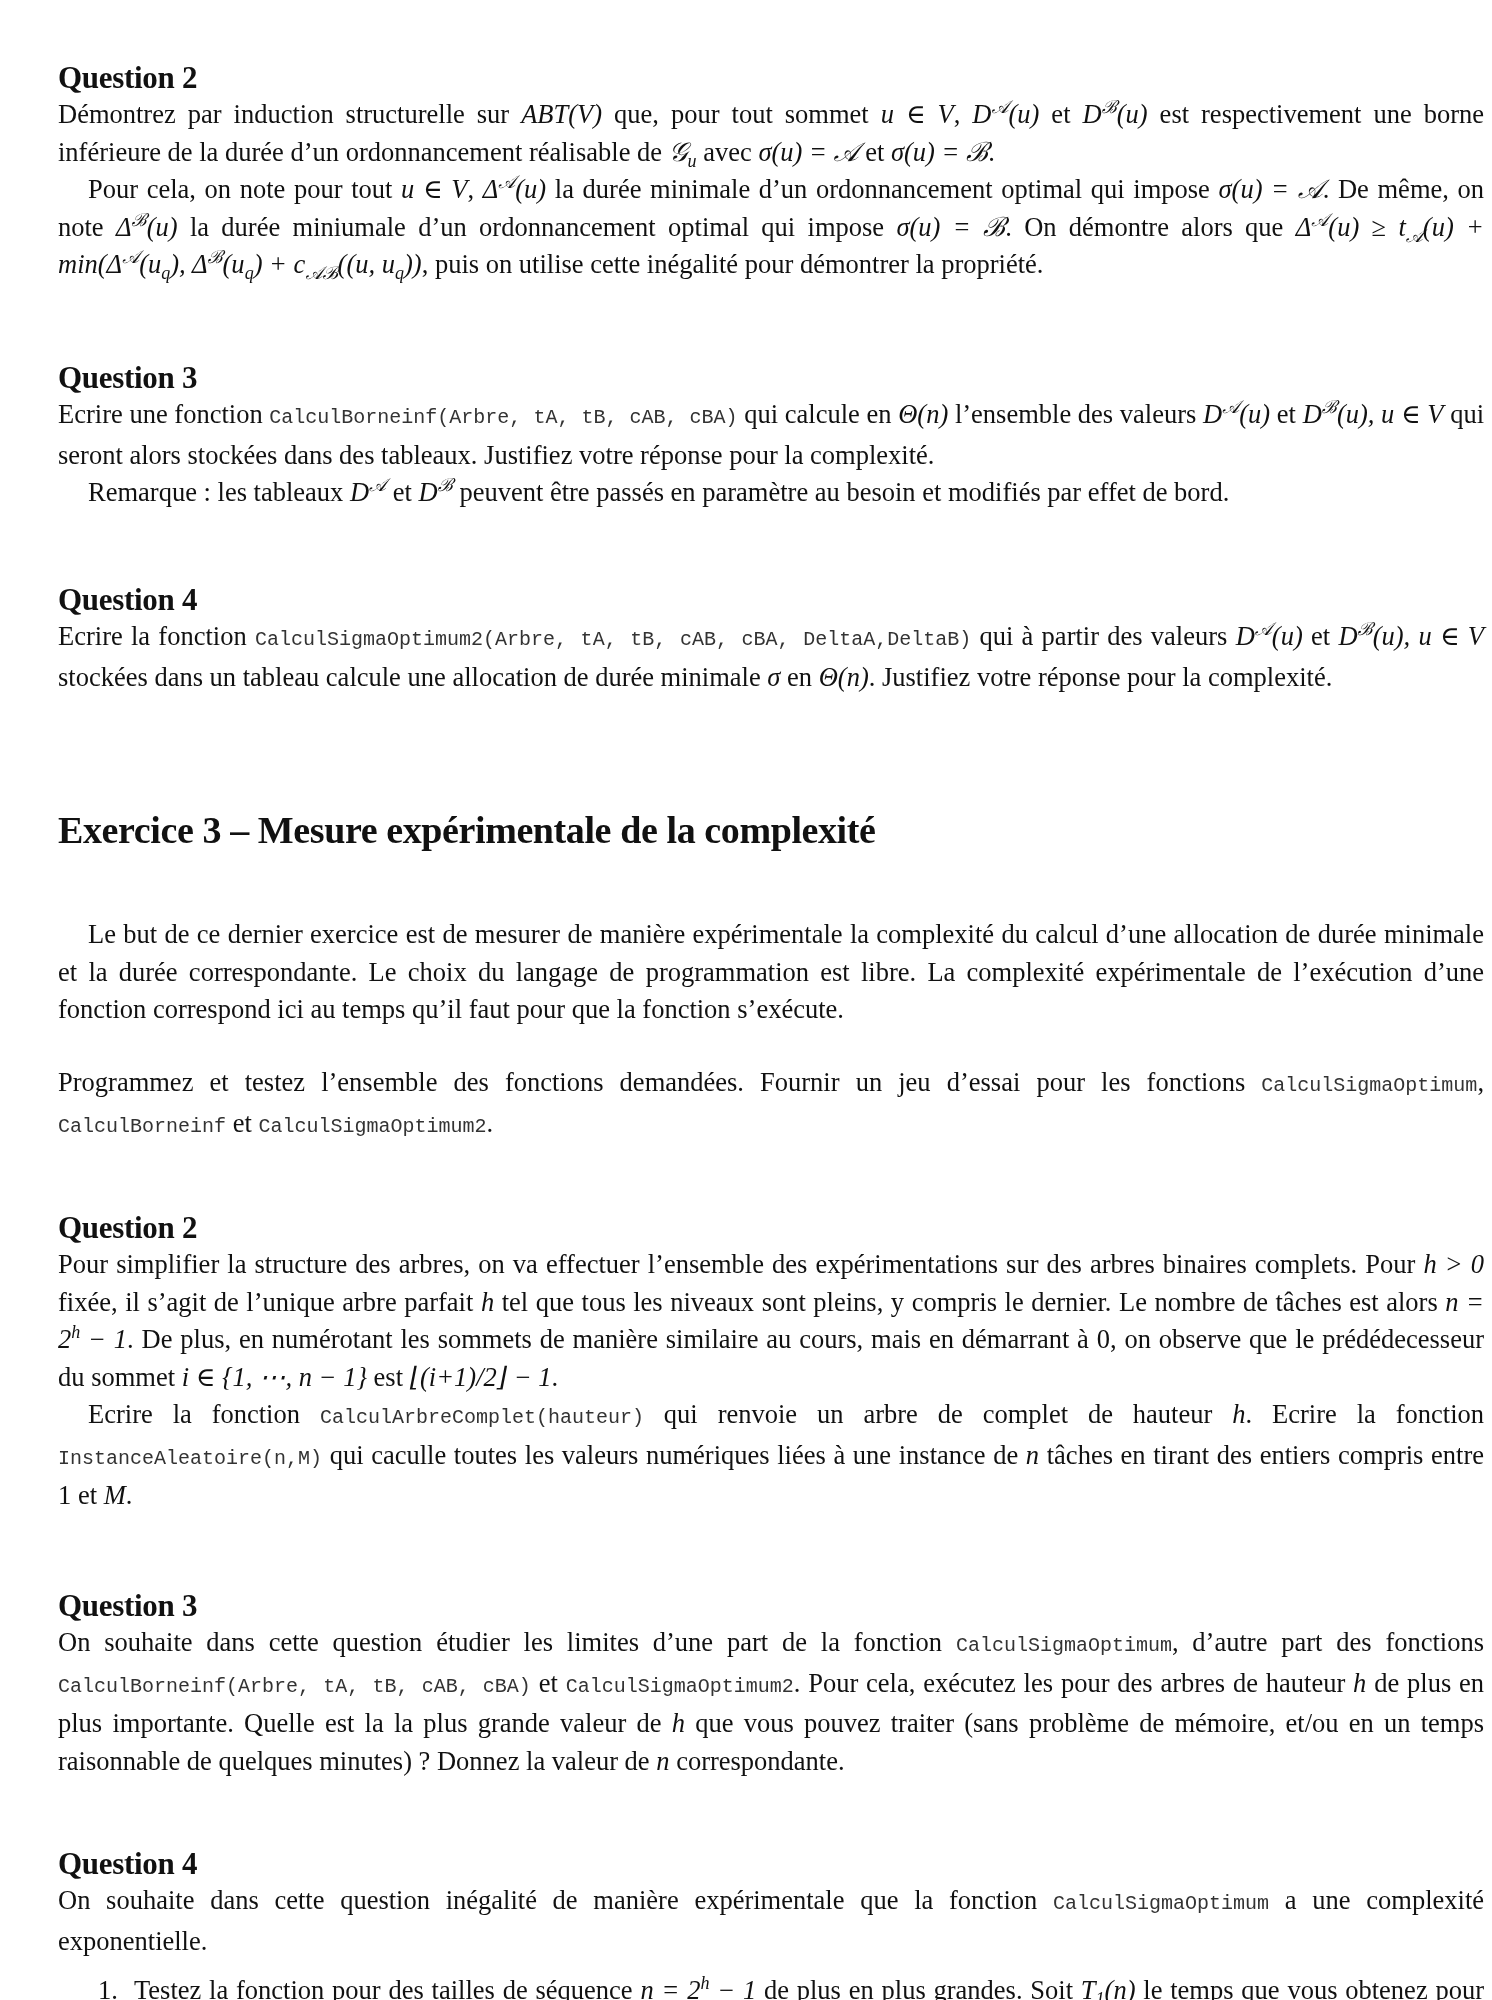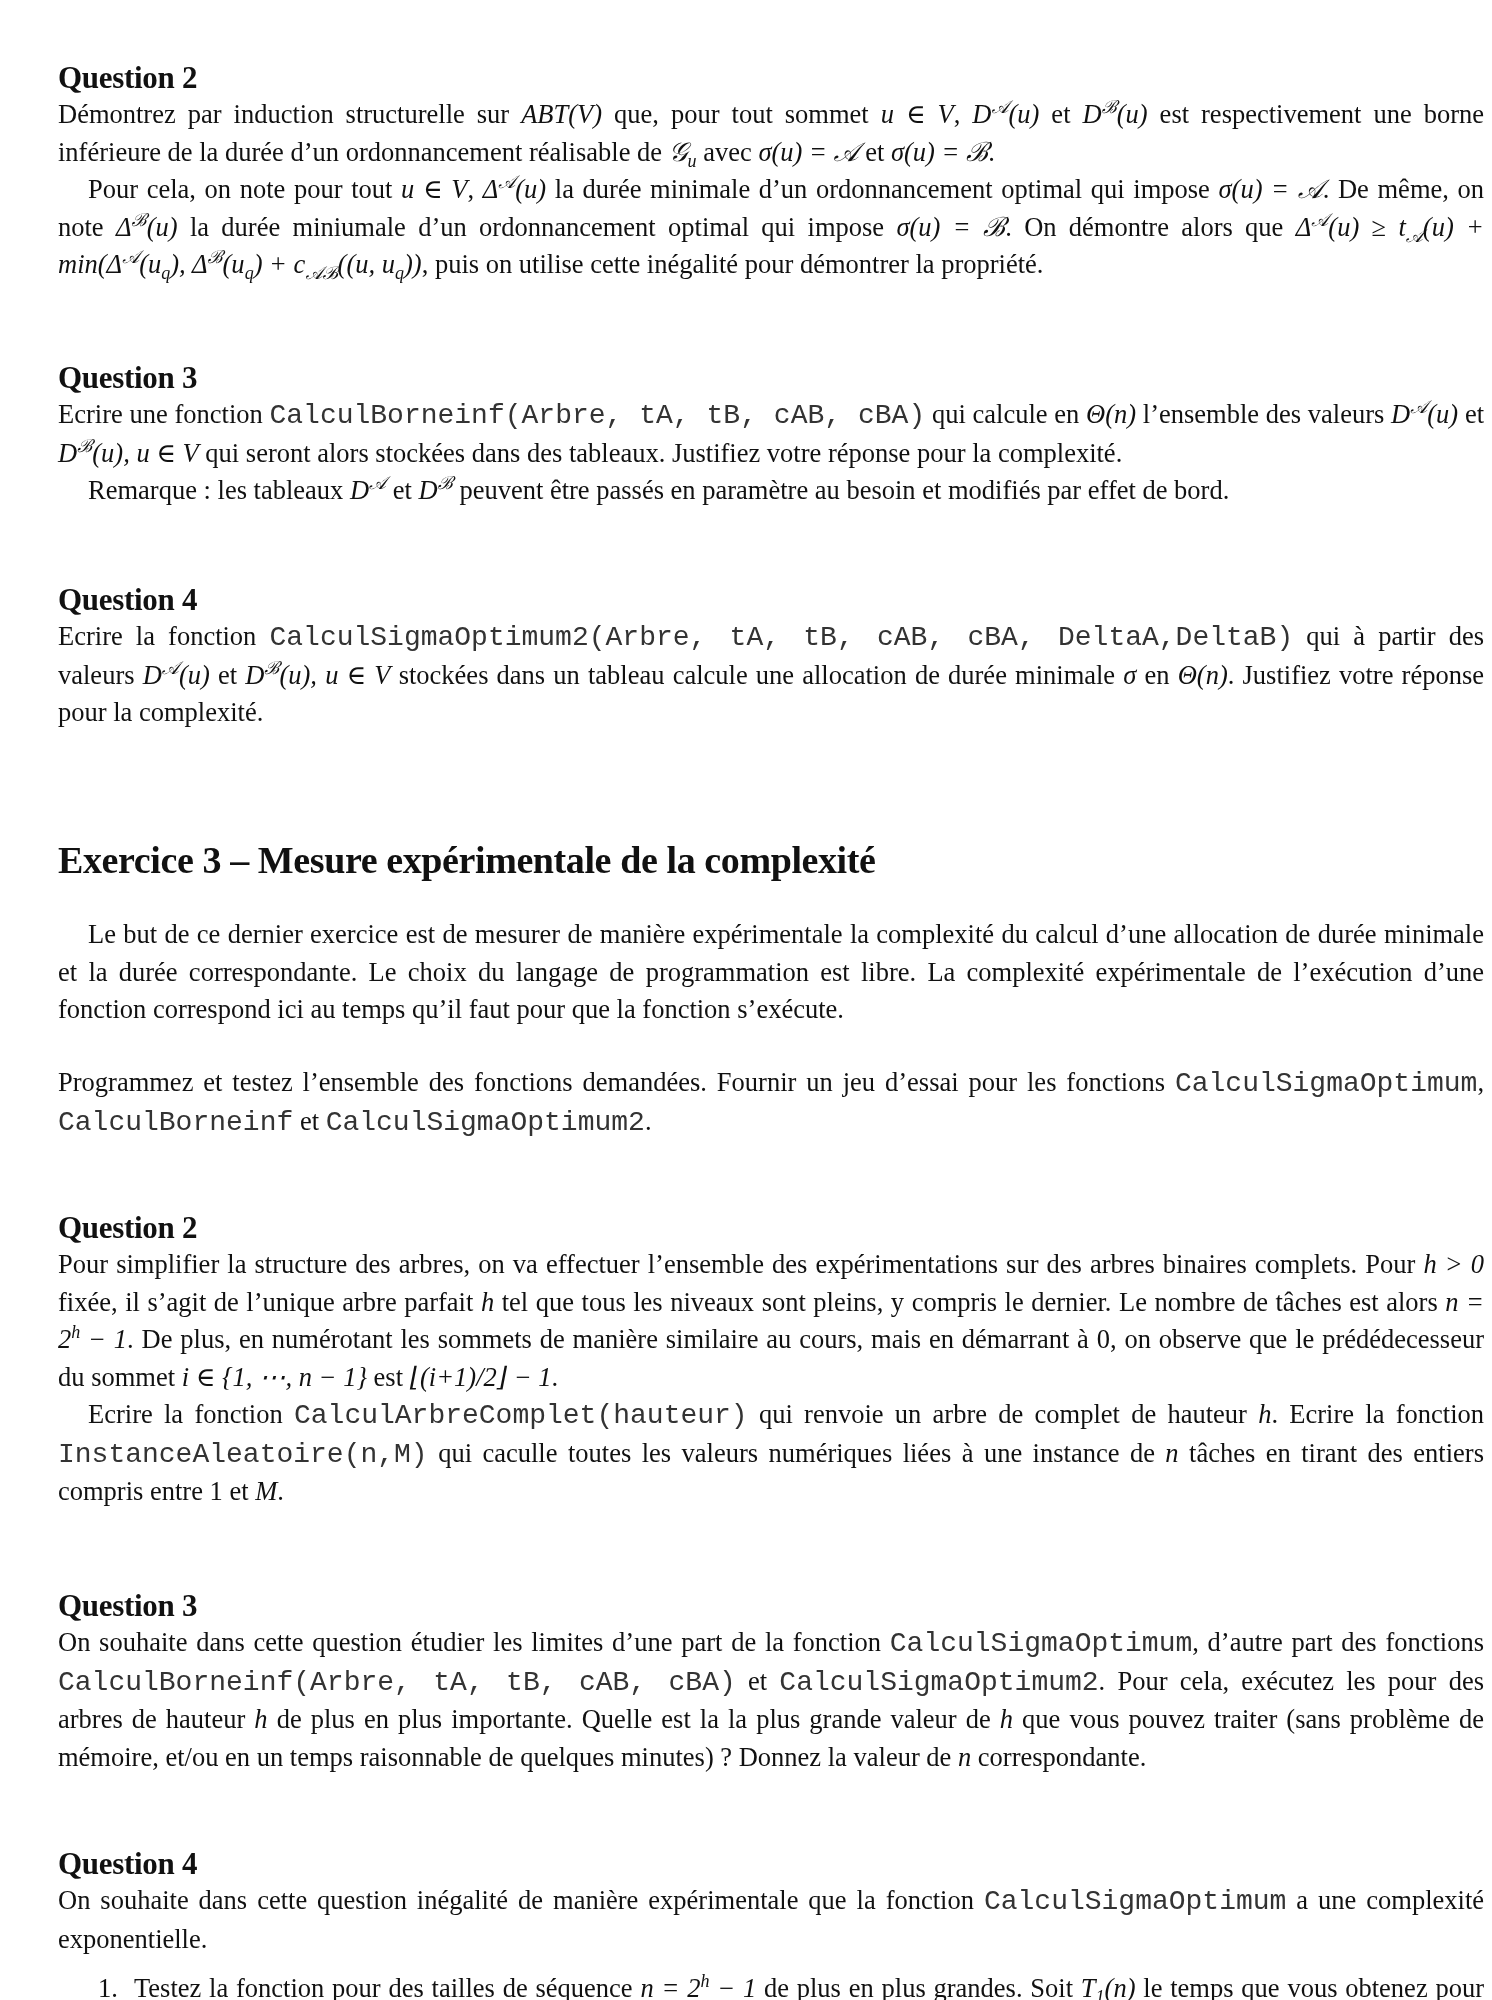--- a/index.html
+++ b/index.html
@@ -17,21 +17,21 @@
   h2.ex {
     margin: 0; font-weight: bold; font-size: 38px; line-height: 44px;
     letter-spacing: -0.4px;
   }
   p.para {
     margin: 0; font-size: 26.5px; line-height: 37.5px; text-align: justify;
     text-align-last: left;
   }
   p.indent { text-indent: 30px; }
   .m { font-style: italic; font-family: "Liberation Serif", "DejaVu Serif", serif; }
-  .code { font-family: "Liberation Mono", "DejaVu Sans Mono", monospace; font-size: 28px; color: #333; }
+  .code { font-family: "Liberation Mono", "DejaVu Sans Mono", monospace; font-size: 20px; color: #333; }
   .b { font-weight: normal; }
   sup, sub { font-size: 68%; line-height: 0; }
   ol.list { margin: 0; padding-left: 0; list-style: none; }
   ol.list li { position: relative; padding-left: 76px; font-size: 26.5px; line-height: 37.5px; text-align: justify; }
   ol.list li .num { position: absolute; left: 40px; top: 0; }
 </style>
 </head>
 <body>
 
 <div class="page">
@@ -52,21 +52,21 @@
       </div>
   </div>
 
   <div class="block" style="top:538px">
     <h3 class="q">Question 4</h3>
     <div>
         <p class="para"><span>Ecrire la fonction </span><span class="code">CalculSigmaOptimum2(Arbre, tA, tB, cAB, cBA, DeltaA,DeltaB)</span><span> qui à partir des valeurs </span><span class="m">D<sup>𝒜</sup>(u)</span><span> et </span><span class="m">D<sup>ℬ</sup>(u), u ∈ V</span><span> stockées dans un tableau calcule une allocation de durée minimale </span><span class="m">σ</span><span> en </span><span class="m">Θ(n)</span><span>. Justifiez votre réponse pour la complexité.</span></p>
       </div>
   </div>
 
-  <div class="block" style="top:794px">
+  <div class="block" style="top:764px">
     <h2 class="ex">Exercice 3  – Mesure expérimentale de la complexité</h2>
   </div>
   <div class="block" style="top:872px">
     <p class="para indent">Le but de ce dernier exercice est de mesurer de manière expérimentale la complexité du calcul d’une allocation de durée minimale et la durée correspondante. Le choix du langage de programmation est libre. La complexité expérimentale de l’exécution d’une fonction correspond ici au temps qu’il faut pour que la fonction s’exécute.</p>
   </div>
 
   <div class="block" style="top:1020px">
     <div>
         <p class="para"><span>Programmez et testez l’ensemble des fonctions demandées. Fournir un jeu d’essai pour les fonctions </span><span class="code">CalculSigmaOptimum</span><span>, </span><span class="code">CalculBorneinf</span><span> et </span><span class="code">CalculSigmaOptimum2</span><span>.</span></p>
       </div>

